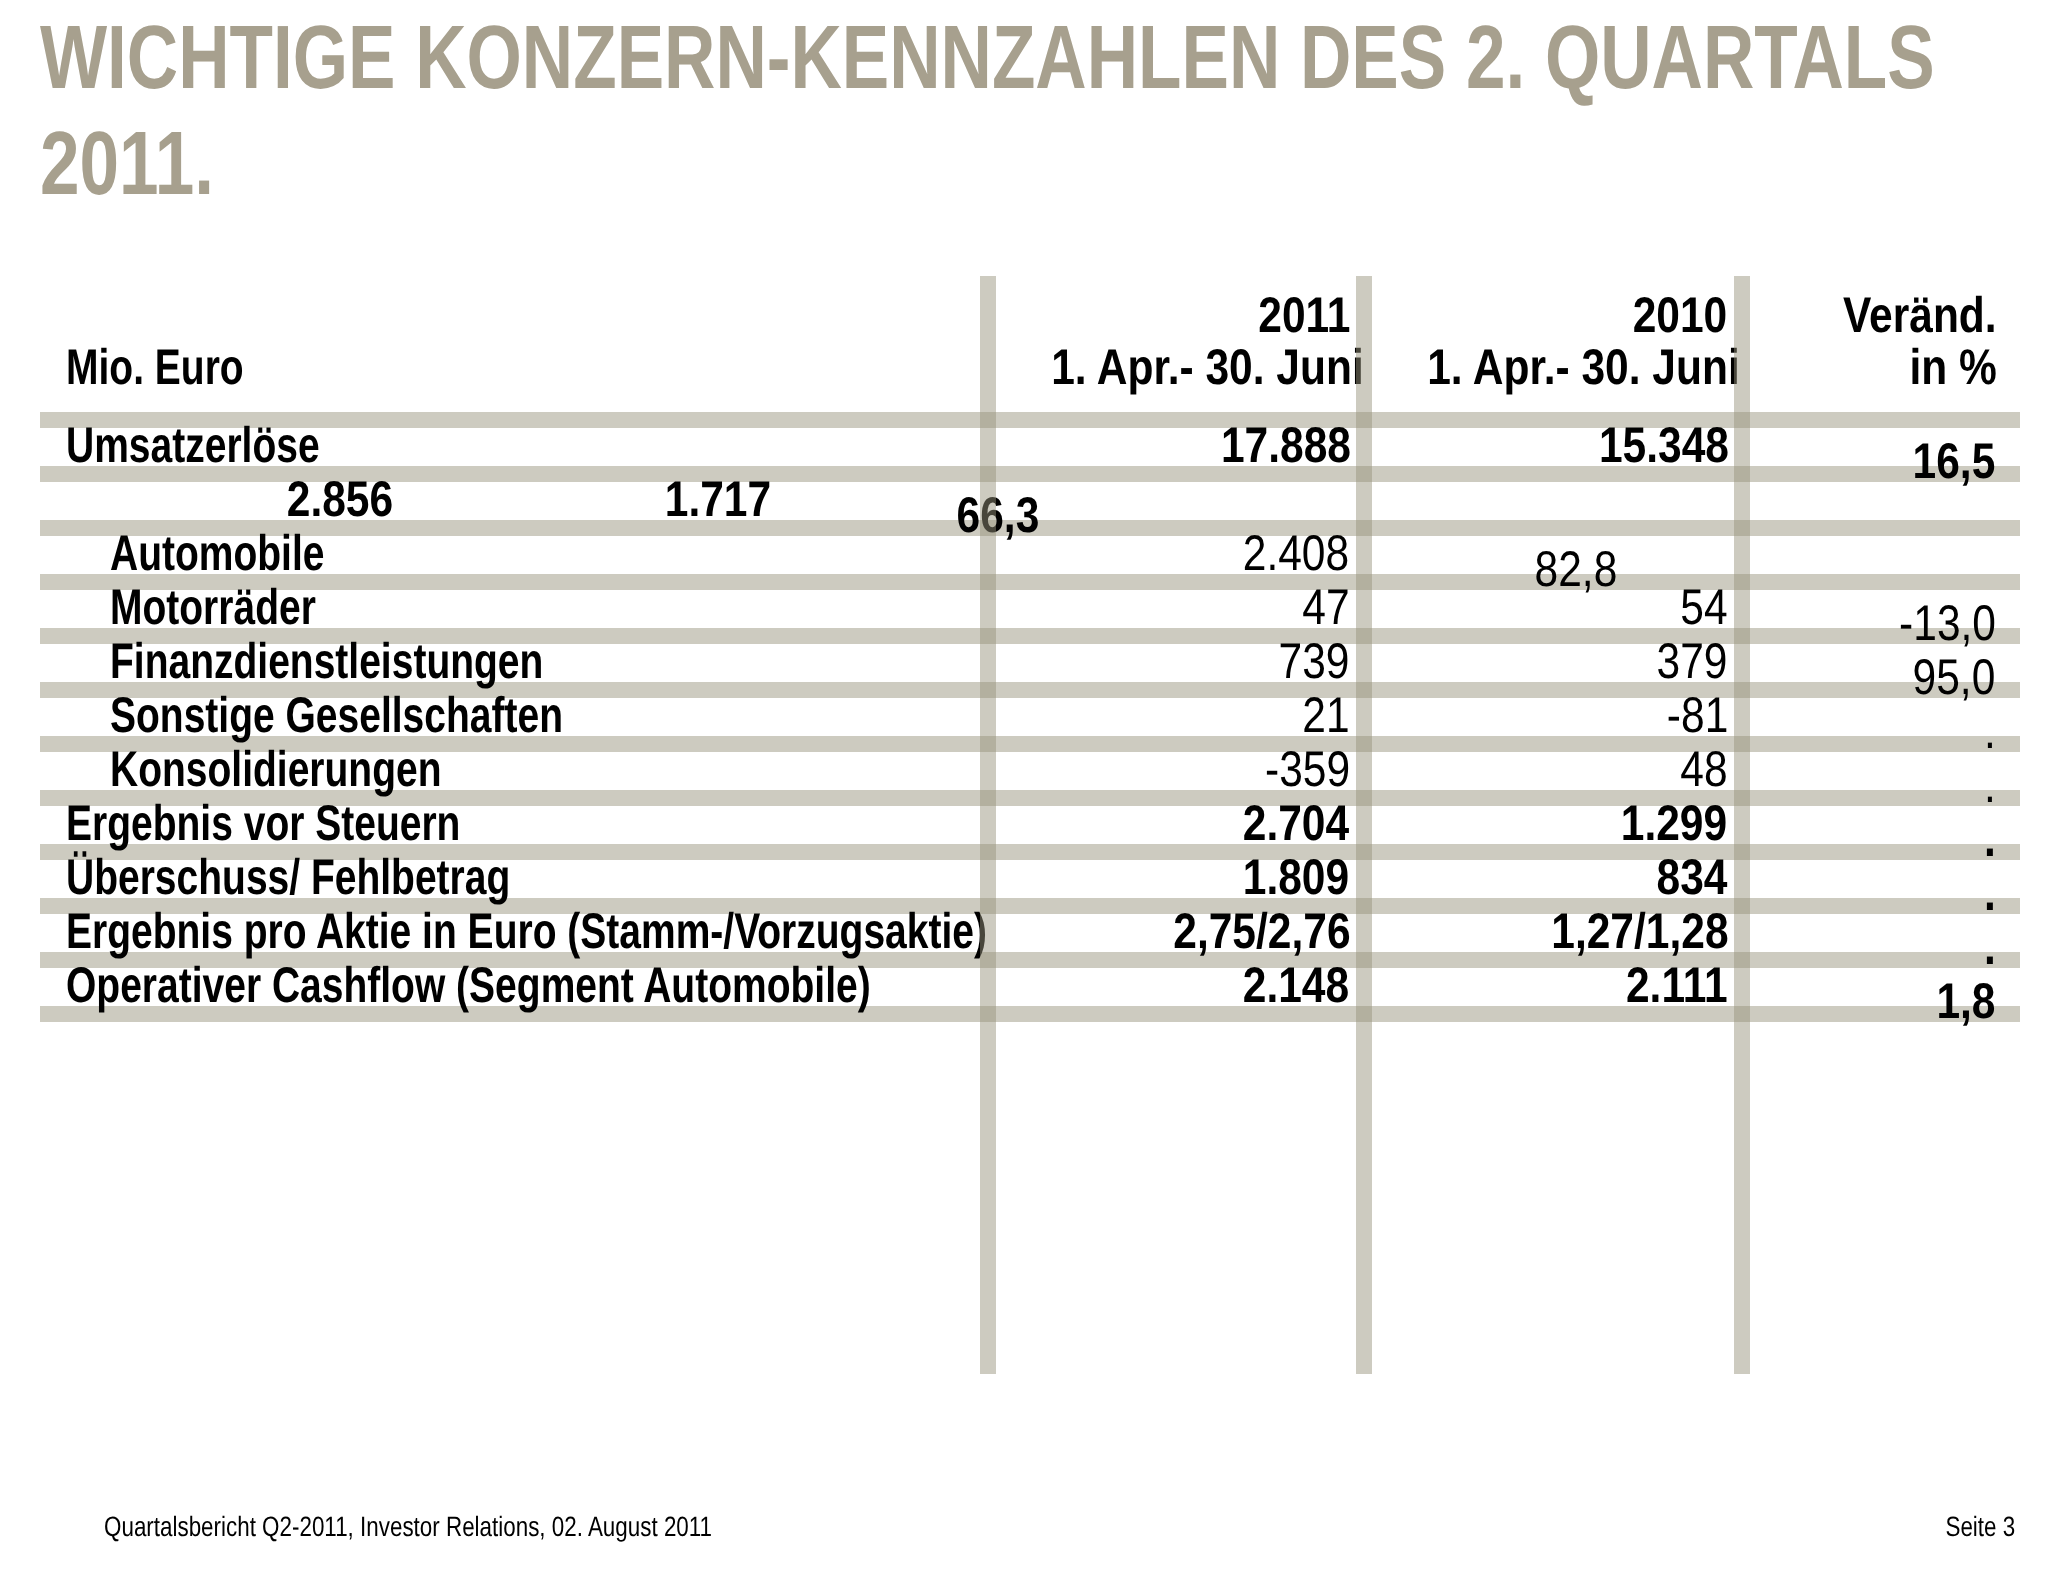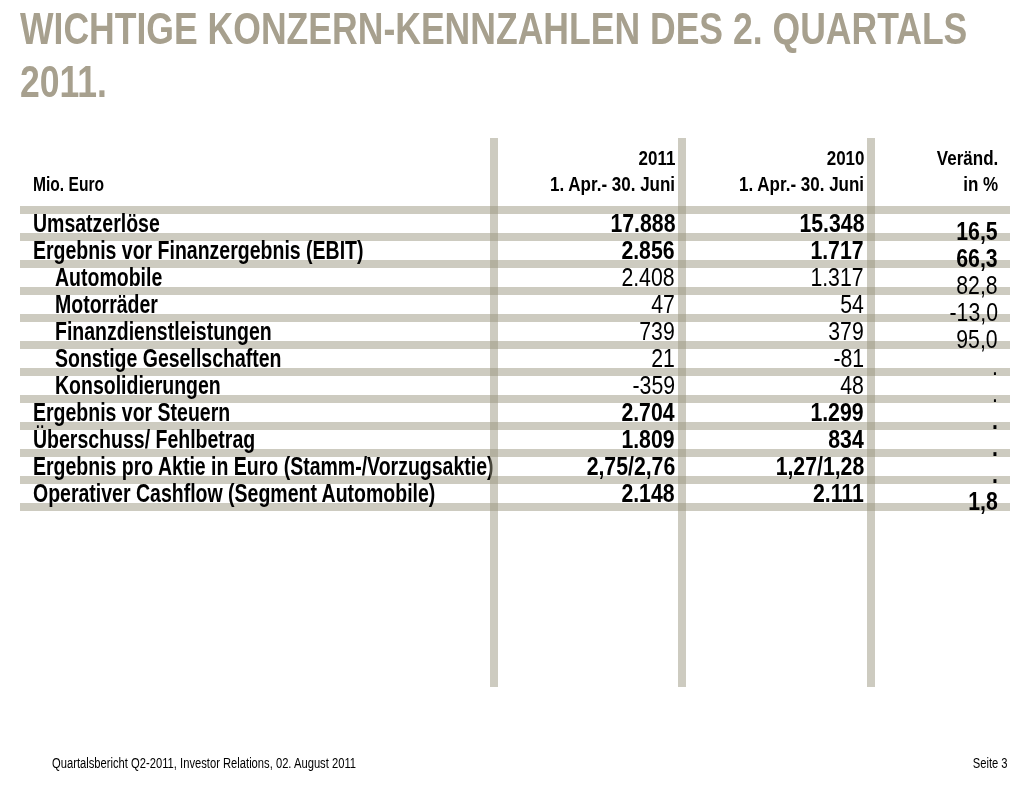--- a/index.html
+++ b/index.html
@@ -52,21 +52,21 @@
 
   .hdr {
     display: flex;
     align-items: flex-end;
     height: 68px;
     box-sizing: border-box;
   }
   .hcell {
     box-sizing: border-box;
     font-weight: bold;
-    font-size: 20px;
+    font-size: 25px;
     line-height: 26px;
     padding-bottom: 9px;
   }
 
   .row {
     display: flex;
     align-items: center;
     height: 19px;
     font-size: 25px;
   }
@@ -141,31 +141,29 @@
 
     <div class="row">
       <div class="cell c1 bold"><span class="cnd">Umsatzerlöse</span></div>
       <div class="cell c2 bold"><span class="cndr">17.888</span></div>
       <div class="cell c3 bold"><span class="cndr">15.348</span></div>
       <div class="cell c4 bold"><span class="cndr">16,5</span></div>
     </div>
     <div class="hbar"></div>
 
     <div class="row">
-      <div class="cell c1 bold"><span class="cnd">Ergebnis vor Finanzergebnis (EBIT)</span></div>
       <div class="cell c2 bold"><span class="cndr">2.856</span></div>
       <div class="cell c3 bold"><span class="cndr">1.717</span></div>
       <div class="cell c4 bold"><span class="cndr">66,3</span></div>
     </div>
     <div class="hbar"></div>
 
     <div class="row">
       <div class="cell c1 indent"><span class="cnd">Automobile</span></div>
       <div class="cell c2"><span class="cndr">2.408</span></div>
-      <div class="cell c3"><span class="cndr">1.317</span></div>
       <div class="cell c4"><span class="cndr">82,8</span></div>
     </div>
     <div class="hbar"></div>
 
     <div class="row">
       <div class="cell c1 indent"><span class="cnd">Motorräder</span></div>
       <div class="cell c2"><span class="cndr">47</span></div>
       <div class="cell c3"><span class="cndr">54</span></div>
       <div class="cell c4"><span class="cndr">-13,0</span></div>
     </div>

